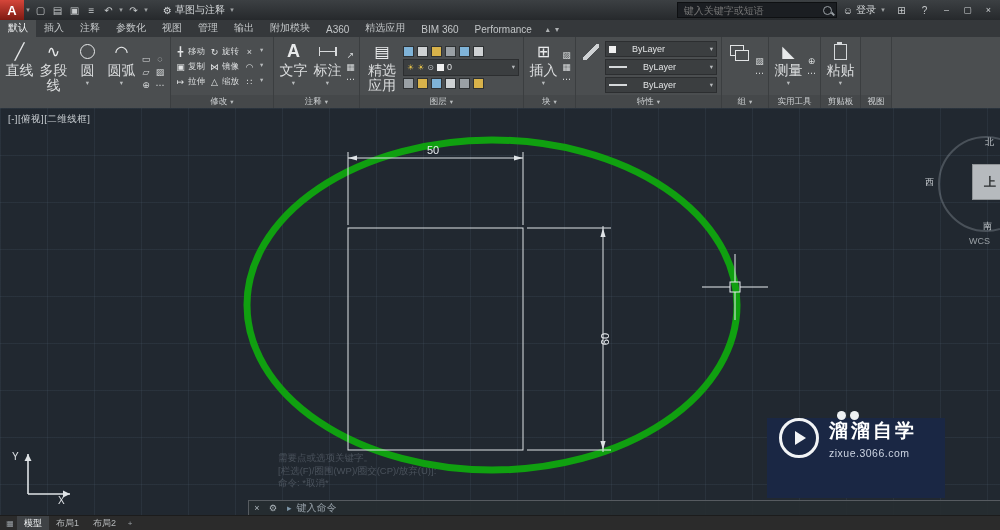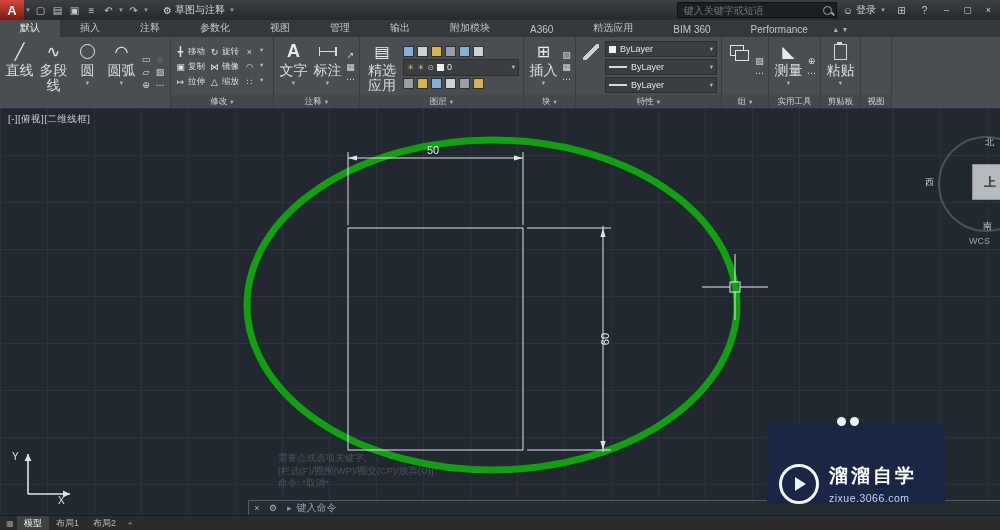--- a/index.html
+++ b/index.html
@@ -22,21 +22,21 @@
   .searchbox input{background:transparent;border:none;outline:none;color:#868c91;font-size:10px;width:118px;
              font-family:inherit;}
   .mag{width:7px;height:7px;border:1.5px solid #9aa0a5;border-radius:50%;position:relative;margin-left:auto;}
   .mag::after{content:"";position:absolute;width:4px;height:1.5px;background:#9aa0a5;transform:rotate(45deg);
              right:-4px;bottom:-1px;}
   .signin{display:flex;align-items:center;gap:3px;}
   .winbtn{width:15px;text-align:center;font-size:9px;color:#cfd2d4;}
 
   
   .ribbon-tabs{height:17px;background:#35383b;display:flex;align-items:flex-end;color:#c3c6c8;font-size:10px;}
-  .rtab{padding:2px 20px;white-space:nowrap;}
+  .rtab{padding:2px 8px;white-space:nowrap;}
   .rtab.active{background:#4b4e50;color:#f2f4f5;}
   .rtab-right{margin-left:6px;display:flex;align-items:center;gap:5px;color:#aeb1b3;font-size:8px;padding-bottom:3px;}
 
   
   .ribbon{height:71px;background:#4b4e50;display:flex;color:#dcdedf;}
   .panel{display:flex;flex-direction:column;border-right:1px solid #3b3e40;flex:none;}
   .pc{flex:1;display:flex;align-items:stretch;padding:2px 4px 0;gap:3px;}
   .plabel{height:13px;display:flex;align-items:center;justify-content:center;gap:3px;font-size:8.5px;
           color:#cfd2d4;background:#45484a;}
   .dd{font-size:6.5px;color:#b9bcbe;}
@@ -56,21 +56,21 @@
   .scol{display:flex;flex-direction:column;justify-content:center;gap:2px;font-size:9px;color:#d6d9da;text-align:center;}
   .layer-col{display:flex;flex-direction:column;justify-content:center;gap:2px;}
   .layer-dd{width:108px;height:15px;background:#3b3e40;border:1px solid #2c2e30;display:flex;align-items:center;
             gap:3px;padding:0 3px;font-size:9px;color:#e2e4e5;}
   .chip{width:7px;height:7px;background:#f0f0f0;flex:none;}
   .bulb{color:#e3c04a;font-size:8px;}
   .ltools{display:flex;gap:3px;}
   .ltools span{width:9px;height:9px;border:1px solid #2e3133;}
   .prop-col{display:flex;flex-direction:column;justify-content:center;gap:2px;}
   .prop-dd{width:104px;height:14px;background:#3b3e40;border:1px solid #2c2e30;display:flex;align-items:center;
-           gap:4px;padding:0 3px;font-size:9px;color:#e2e4e5;}
+           gap:16px;padding:0 3px;font-size:9px;color:#e2e4e5;}
   .lt-line{width:18px;height:1.3px;background:#d5d8da;flex:none;}
   .spacer{flex:1;}
   .brush-icon{width:16px;height:16px;background:linear-gradient(135deg,transparent 42%,#cfd2d4 42%,#cfd2d4 62%,transparent 62%);}
   .group-icon{position:relative;width:12px;height:9px;border:1.3px solid #e2e4e5;margin:2px 5px 5px 0;}
   .group-icon::after{content:"";position:absolute;left:4px;top:4px;width:12px;height:9px;border:1.3px solid #e2e4e5;background:#4b4e50;}
   .clip-icon{position:relative;width:11px;height:14px;border:1.3px solid #d5d8da;}
   .clip-icon::before{content:"";position:absolute;left:2px;top:-3px;width:5px;height:2px;background:#d5d8da;}
   .filler{flex:1;background:#4b4e50;}
 
   
@@ -98,22 +98,22 @@
 
   
   .cmdbar{position:absolute;left:248px;right:0;bottom:0;height:16px;display:flex;align-items:center;
           background:rgba(38,44,49,0.92);border:1px solid #565b60;border-right:none;z-index:4;
           color:#9aa4ac;font-size:10px;box-sizing:border-box;}
   .cmd-ic{width:16px;text-align:center;font-size:9px;color:#aeb6bc;flex:none;}
   .cmd-prompt{display:flex;align-items:center;gap:5px;padding-left:6px;color:#97a1a9;}
   .cmd-arrow{color:#7f98aa;font-size:9px;}
 
   
-  .watermark{position:absolute;right:55px;bottom:12px;width:178px;height:80px;background:#1a2744;
-             display:flex;align-items:flex-end;gap:10px;padding:0 12px;box-sizing:border-box;z-index:6;}
+  .watermark{position:absolute;right:55px;bottom:18px;width:178px;height:80px;background:#1a2744;
+             display:flex;align-items:flex-start;gap:10px;padding:0 12px;box-sizing:border-box;z-index:6;}
   .wm-dots{position:absolute;top:-7px;left:70px;display:flex;gap:4px;}
   .wm-dots span{width:9px;height:9px;background:#eef1f3;border-radius:50%;}
   .wm-logo{width:40px;height:40px;border:3px solid #f2f4f6;border-radius:50%;display:flex;align-items:center;
            justify-content:center;flex:none;box-sizing:border-box;}
   .wm-play{width:0;height:0;border-left:11px solid #f2f4f6;border-top:7px solid transparent;
            border-bottom:7px solid transparent;margin-left:3px;}
   .wm-title{font-size:19px;font-weight:bold;color:#ffffff;letter-spacing:3px;}
   .wm-url{font-size:10.5px;color:#ccd4e2;letter-spacing:0.5px;margin-top:3px;}
 
   

